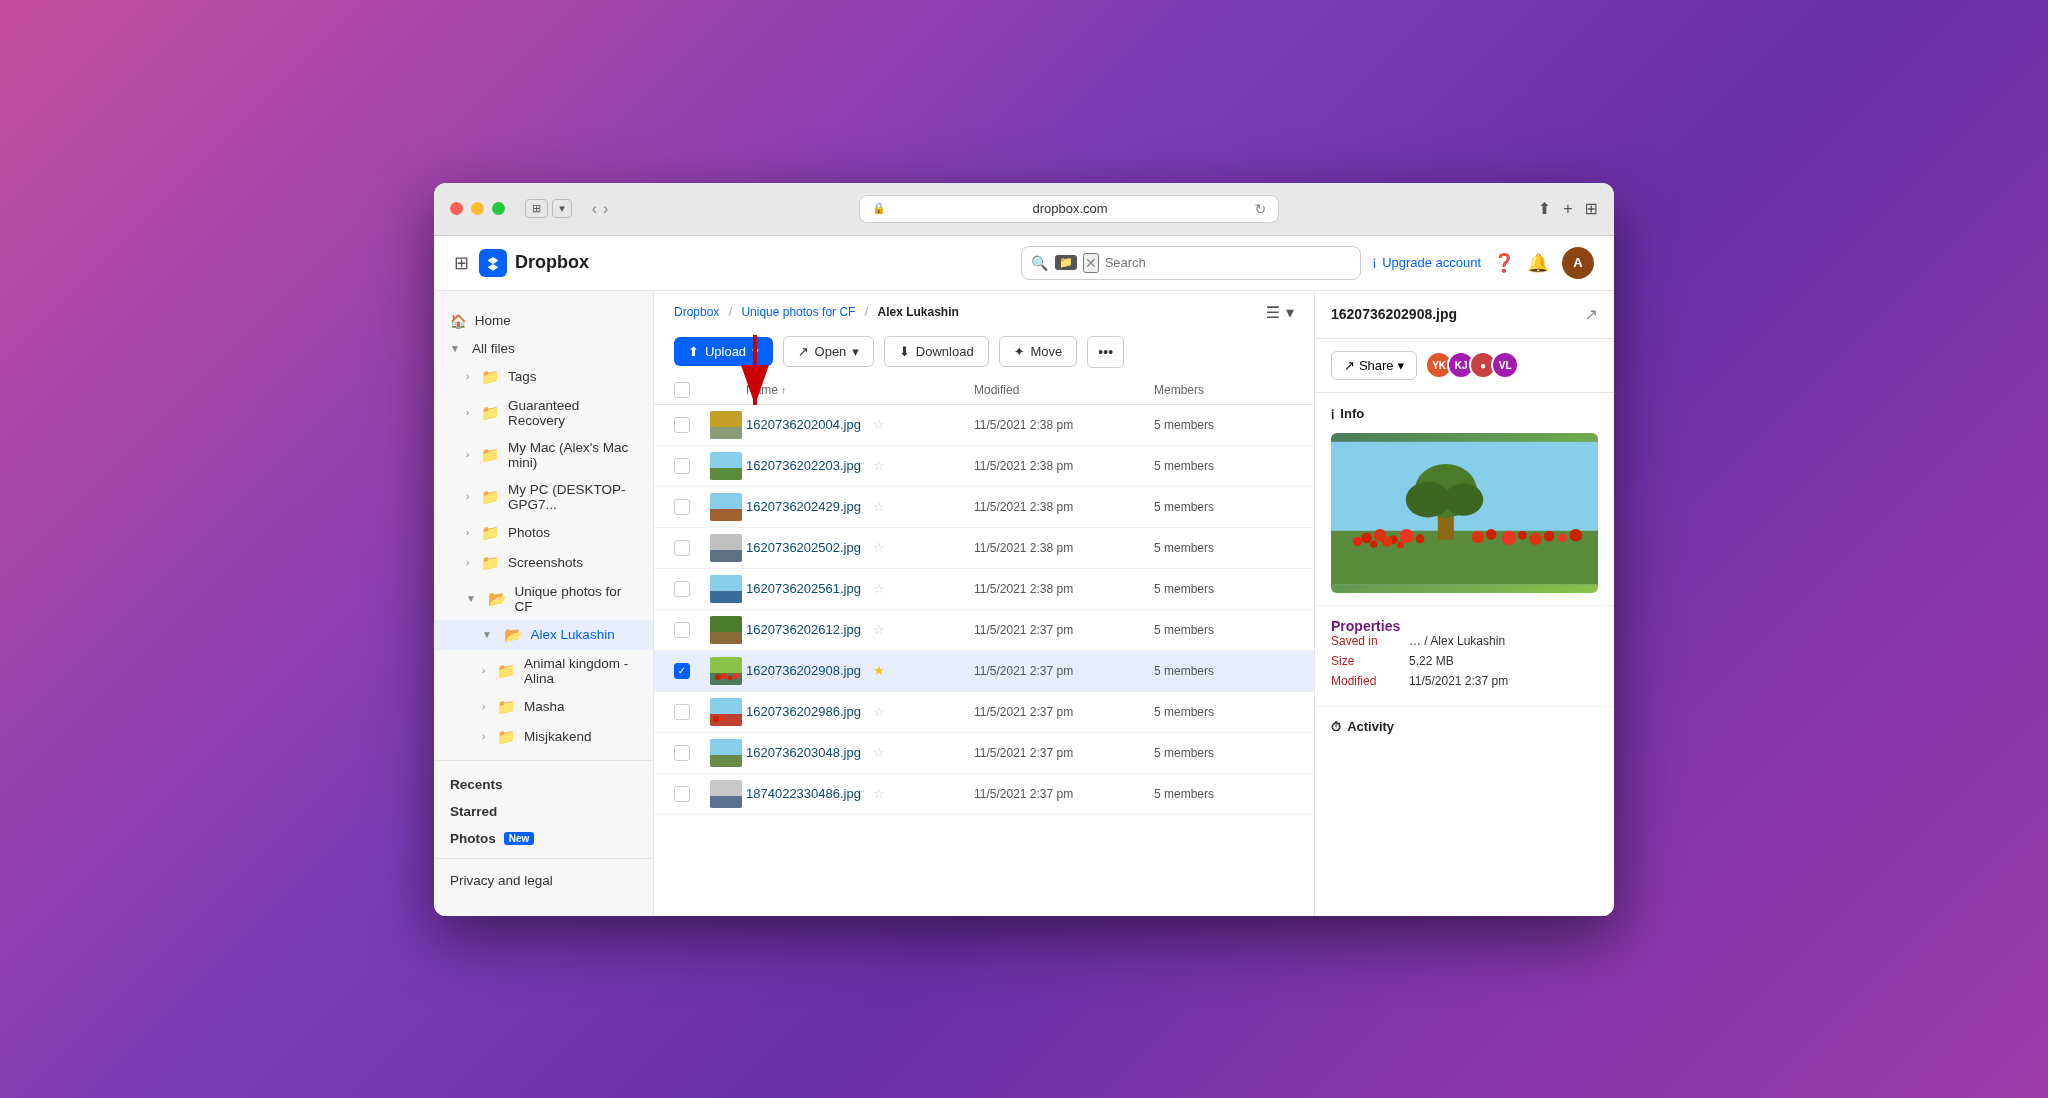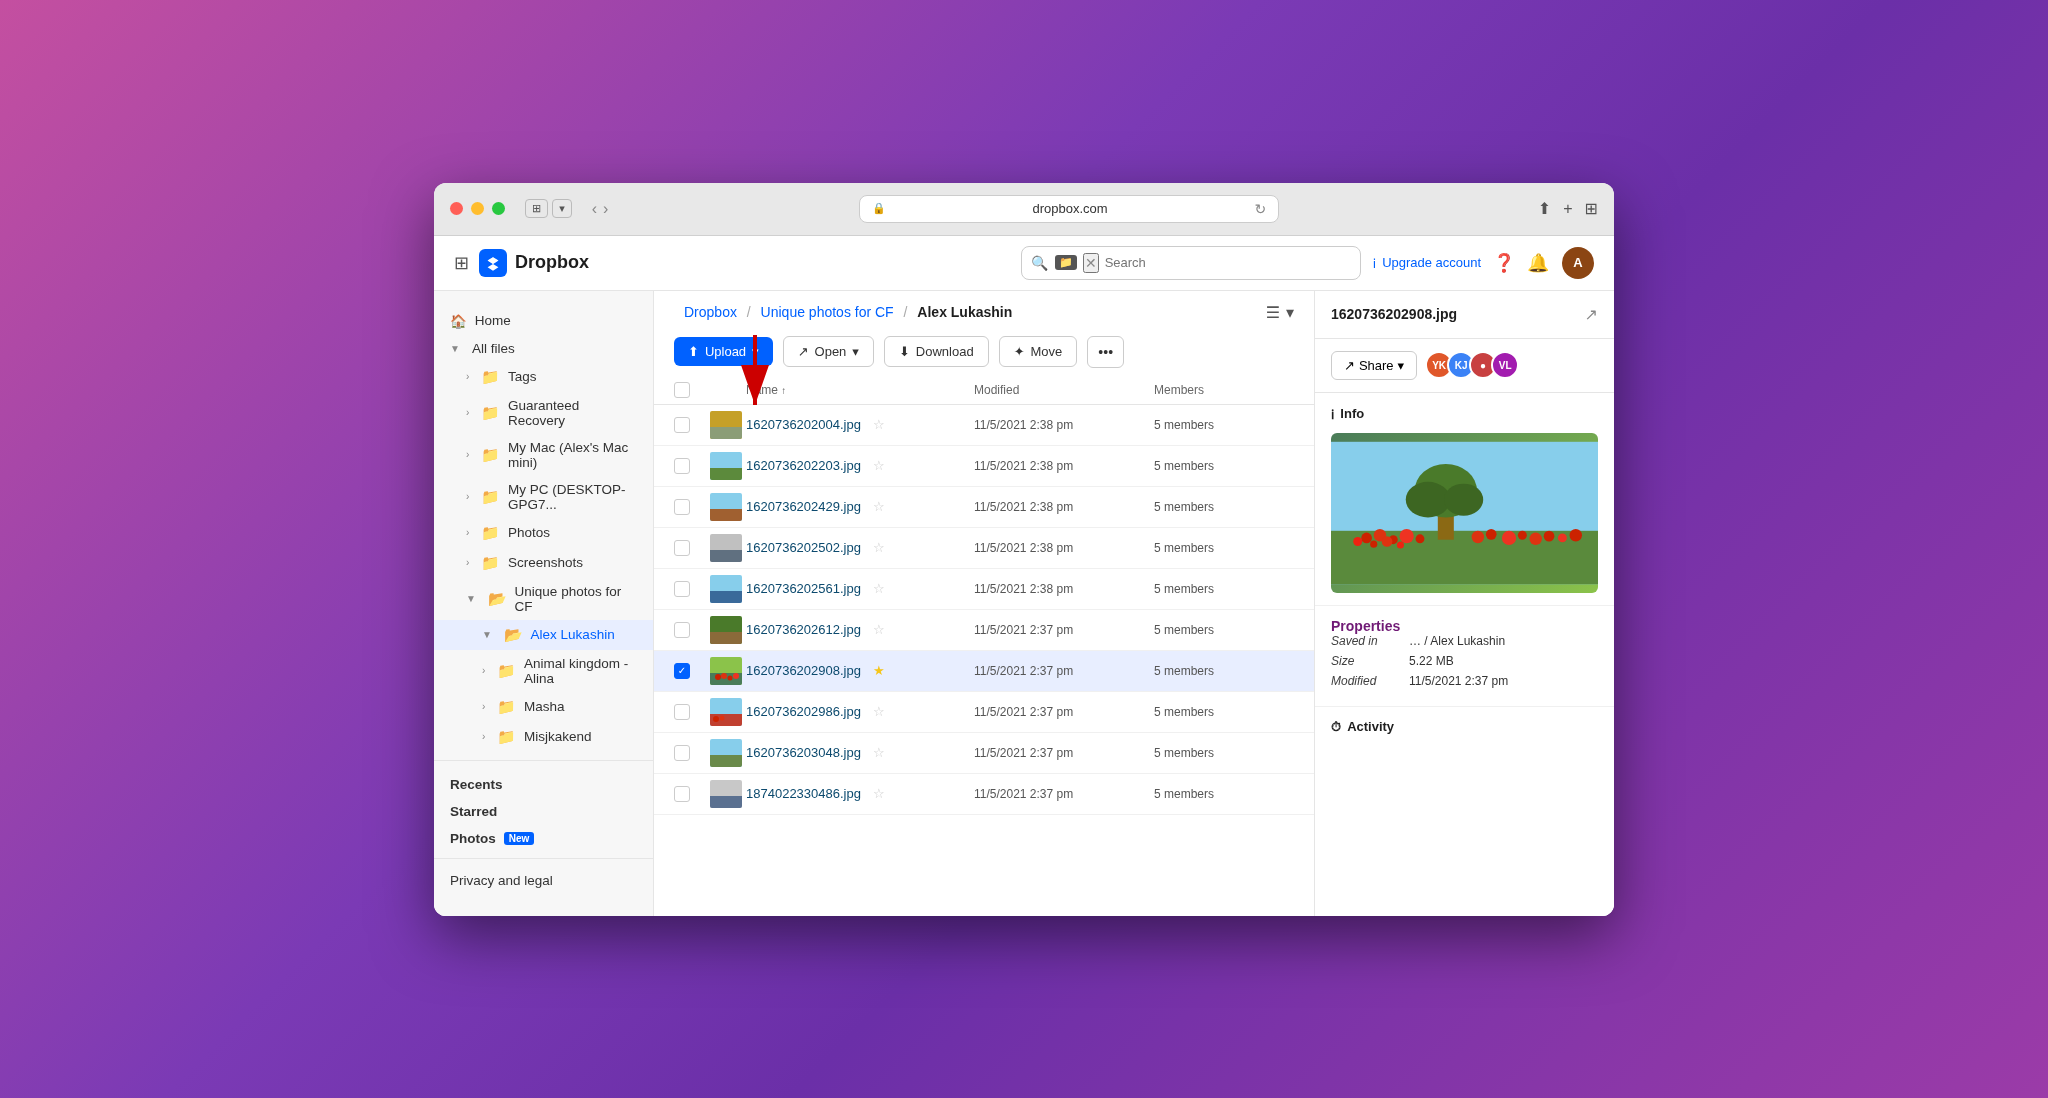--- a/index.html
+++ b/index.html
@@ -159,21 +159,21 @@
 
     
     .file-browser {
       flex: 1; display: flex; flex-direction: column; overflow: hidden;
     }
     .breadcrumb-bar {
       padding: 12px 20px 8px;
       display: flex; align-items: center; justify-content: space-between;
     }
     .breadcrumb {
-      font-size: 14px; color: #555; margin-left: 10px;
+      font-size: 12px; color: #555;
     }
     .breadcrumb-link { color: #0061FF; cursor: pointer; }
     .breadcrumb-sep { margin: 0 6px; color: #aaa; }
     .breadcrumb-current { font-weight: 600; color: #1e1e1e; }
     .view-options { display: flex; gap: 6px; }
     .view-btn {
       background: none; border: none; font-size: 16px; color: #555; cursor: pointer;
     }
 
     .action-bar {
@@ -281,21 +281,21 @@
     .tag-input {
       display: flex; align-items: center; gap: 6px;
       border: 1px solid #ccc; border-radius: 6px; padding: 6px 10px;
       font-size: 12px; color: #aaa;
     }
     .properties-section { padding: 12px 16px; }
     .prop-title { font-size: 14px; font-weight: 600; color: #701a75; margin-bottom: 0; }
     .prop-row {
       display: flex; align-items: flex-start; gap: 8px; margin-bottom: 6px; font-size: 12px;
     }
-    .prop-key { color: #404040; width: 70px; flex-shrink: 0; font-style: italic; }
+    .prop-key { color: #b91c1c; width: 70px; flex-shrink: 0; }
     .prop-val { color: #333; }
     .activity-section {
       padding: 12px 16px; border-top: 1px solid #f0f0f0;
     }
     .activity-title {
       display: flex; align-items: center; gap: 6px;
       font-size: 13px; font-weight: 600; color: #1e1e1e;
     }
 
     
@@ -668,21 +668,21 @@
           <button class="panel-close-btn">↗</button>
         </div>
         <div class="panel-share">
           <button class="share-btn">
             <span>↗</span>
             <span>Share</span>
             <span>▾</span>
           </button>
           <div class="member-avatars">
             <div class="member-avatar" style="background:#e0572a; margin-left:0;">YK</div>
-            <div class="member-avatar" style="background:#3b82f6;text-align:center;">KJ</div>
+            <div class="member-avatar" style="background:#a21caf;text-align:center;">KJ</div>
             <div class="member-avatar" style="background:#c84040;">●</div>
             <div class="member-avatar" style="background:#a21caf;">VL</div>
           </div>
         </div>
 
         <div class="panel-section">
           <div class="panel-section-title">
             <span>ℹ</span>
             <span>Info</span>
           </div>

